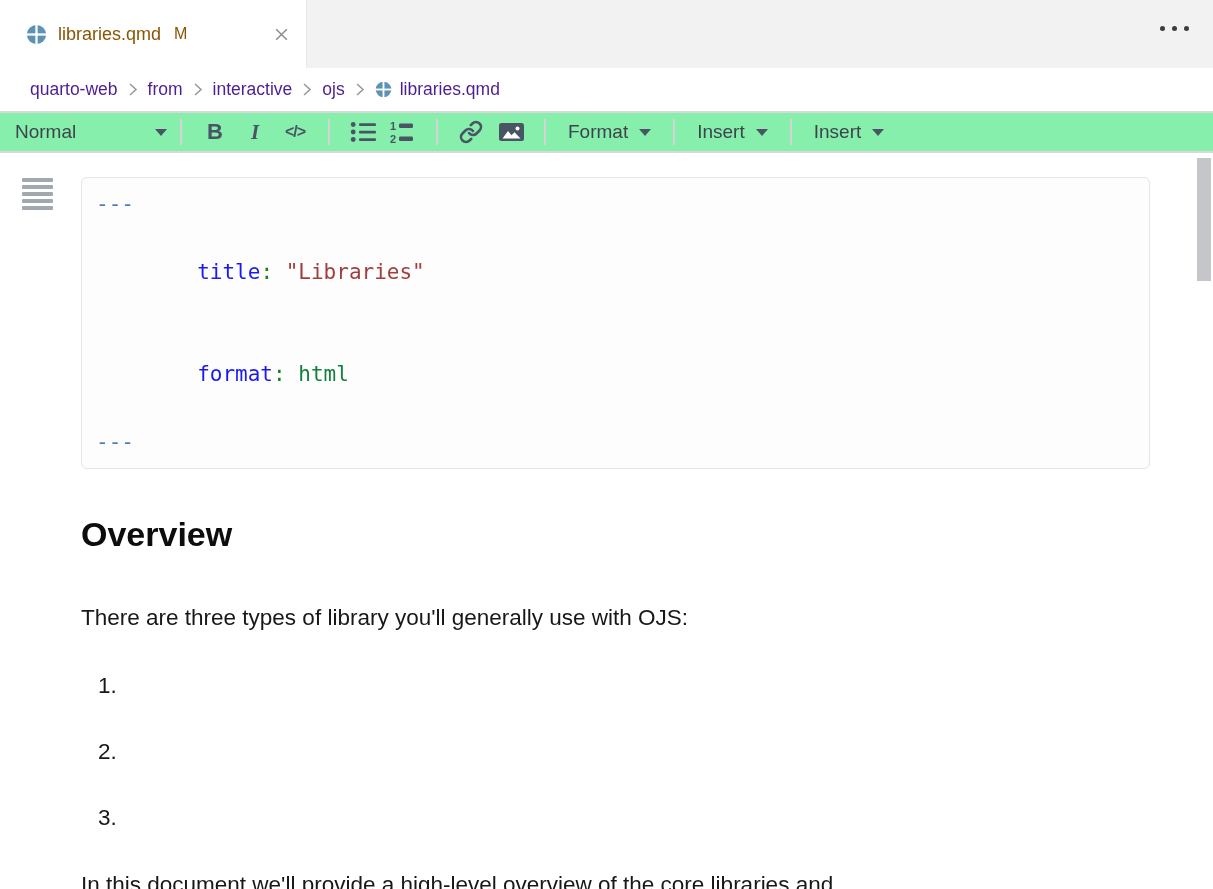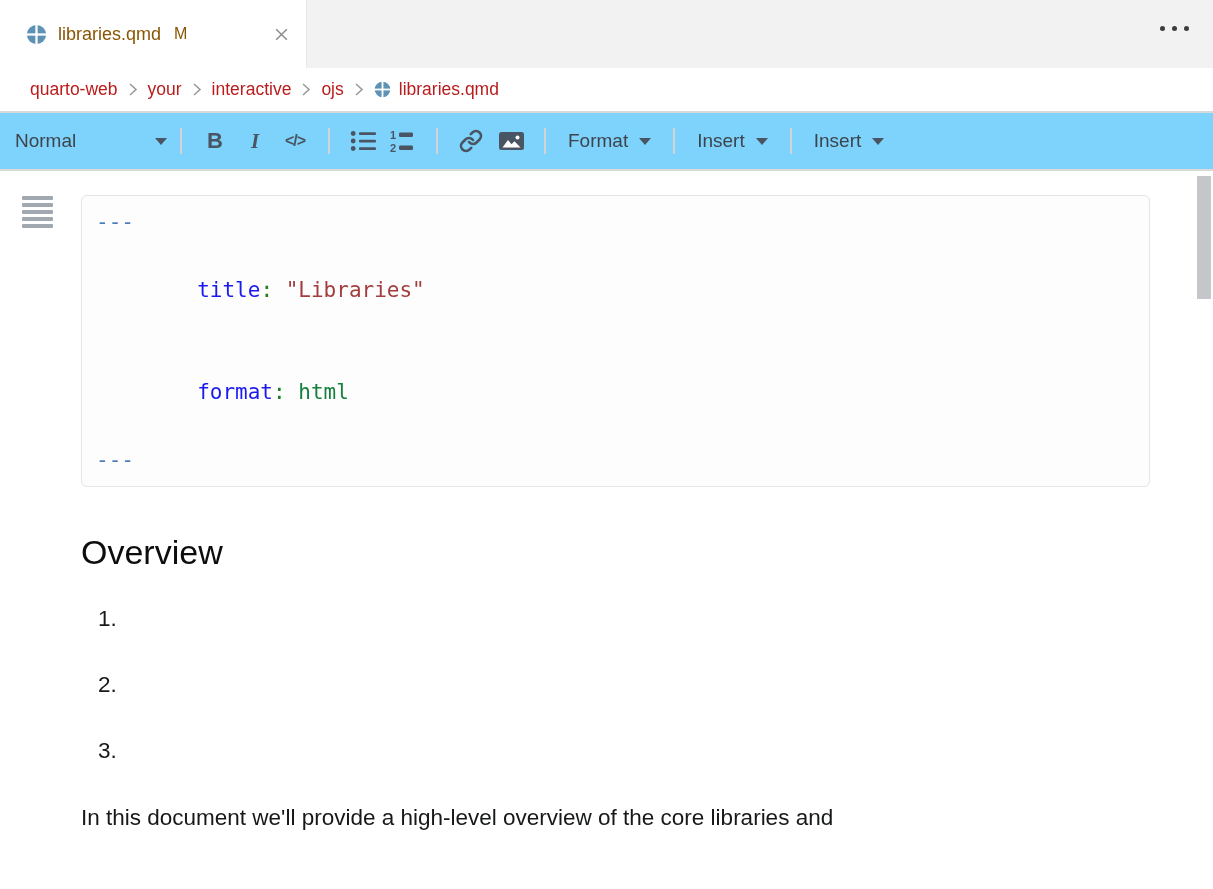--- a/index.html
+++ b/index.html
@@ -14,28 +14,28 @@
   .tab-mod { font-size:16px; color:var(--tab-modified); margin-left:2px; }
   .tab-close { margin-left:auto; display:flex; align-items:center; }
   .more-actions { position:absolute; right:24px; top:26px; display:flex; gap:7px; cursor:pointer; }
   .more-actions i { width:5px; height:5px; border-radius:50%; background:#3d3d3d; }
 
   
   .qicon { display:inline-block; line-height:0; }
 
   
   .breadcrumb { height:45px; background:#fff; display:flex; align-items:center;
-                padding-left:30px; gap:10px; font-size:17.5px; color:#b91c1c;
+                padding-left:30px; gap:10px; font-size:17.5px; color:#4c1d95;
                 border-bottom:2px solid #d9d9d9; }
   .crumb { white-space:nowrap; cursor:pointer; }
   .crumb-sep { display:flex; align-items:center; color:#9a9a9a; }
   .crumb-file { display:flex; align-items:center; gap:8px; cursor:pointer; }
 
   
-  .toolbar { height:58px; background:#7dd3fc; display:flex; align-items:center;
+  .toolbar { height:40px; background:#86efac; display:flex; align-items:center;
              padding-left:15px; border-bottom:2px solid #d9d9d9; color:#4a5563; }
   .tb-sep { width:2px; height:26px; background:#d4d4d4; margin:0 13px; flex:none; }
   .tb-select { display:flex; align-items:center; justify-content:space-between;
                width:152px; font-size:19px; color:#3e444c; cursor:pointer; }
   .tb-menu { display:flex; align-items:center; gap:11px; font-size:19px; color:#3e444c;
              margin:0 9px; cursor:pointer; }
   .caret { width:0; height:0; border-left:6px solid transparent; border-right:6px solid transparent;
            border-top:7px solid #4a5563; display:inline-block; }
   .tb-btn { display:flex; align-items:center; justify-content:center; min-width:30px;
             height:34px; margin:0 5px; cursor:pointer; color:#4a5563; }
@@ -59,21 +59,21 @@
                 font-family:"DejaVu Sans Mono", monospace; font-size:21px; line-height:34px; }
   .y-dash { color:var(--yaml-dash); }
   .y-key  { color:var(--yaml-key);margin-top:44px; }
   .y-colon{ color:var(--yaml-punct); }
   .y-str  { color:var(--yaml-string); }
   .y-plain{ color:#15803d; }
   .code-line { white-space:pre; }
 
   
   .doc { color:#17181a; font-size:22.5px; line-height:40px; }
-  .doc h1 { font-size:34px; line-height:37px; font-weight:normal; color:#0d0d0d;
+  .doc h1 { font-size:34px; line-height:37px; font-weight:bold; color:#0d0d0d;
             margin-top:47px; letter-spacing:0; }
   .doc .intro { margin-top:45px; }
   .doc ol { list-style:none; margin-top:28px; }
   .doc ol li { display:flex; margin-bottom:26px; }
   .doc .marker { width:33px; flex:none; padding-left:17px; }
   .doc .outro { margin-top:27px; }
   a.doclink { color:var(--link); text-decoration:underline; text-decoration-thickness:1.5px;
               text-underline-offset:4px; cursor:pointer; }
 </style>
 </head>
@@ -103,21 +103,21 @@
   </div>
 </div>
 
 <div class="breadcrumb">
   <span class="crumb">quarto-web</span>
   <span class="crumb-sep">
     <svg width="10" height="17" viewBox="0 0 10 17">
         <polyline points="2,3 8,8.5 2,14" fill="none" stroke="#9a9a9a" stroke-width="1.6"></polyline>
       </svg>
   </span>
-  <span class="crumb">your</span>
+  <span class="crumb">from</span>
   <span class="crumb-sep">
     <svg width="10" height="17" viewBox="0 0 10 17">
         <polyline points="2,3 8,8.5 2,14" fill="none" stroke="#9a9a9a" stroke-width="1.6"></polyline>
       </svg>
   </span>
   <span class="crumb">interactive</span>
   <span class="crumb-sep">
     <svg width="10" height="17" viewBox="0 0 10 17">
         <polyline points="2,3 8,8.5 2,14" fill="none" stroke="#9a9a9a" stroke-width="1.6"></polyline>
       </svg>
@@ -230,20 +230,21 @@
       </div>
       <div class="code-line">
         <span class="y-key">format</span><span class="y-colon">:</span><span class="y-plain"> html</span>
       </div>
       <div class="code-line"><span class="y-dash">---</span></div>
     </div>
 
     <div class="doc">
       <h1>Overview</h1>
 
+      <p class="intro">There are three types of library you'll generally use with OJS:</p>
 
       <ol>
         <li>
           <span class="marker">1.</span>
         </li>
         <li>
           <span class="marker">2.</span>
         </li>
         <li>
           <span class="marker">3.</span>

